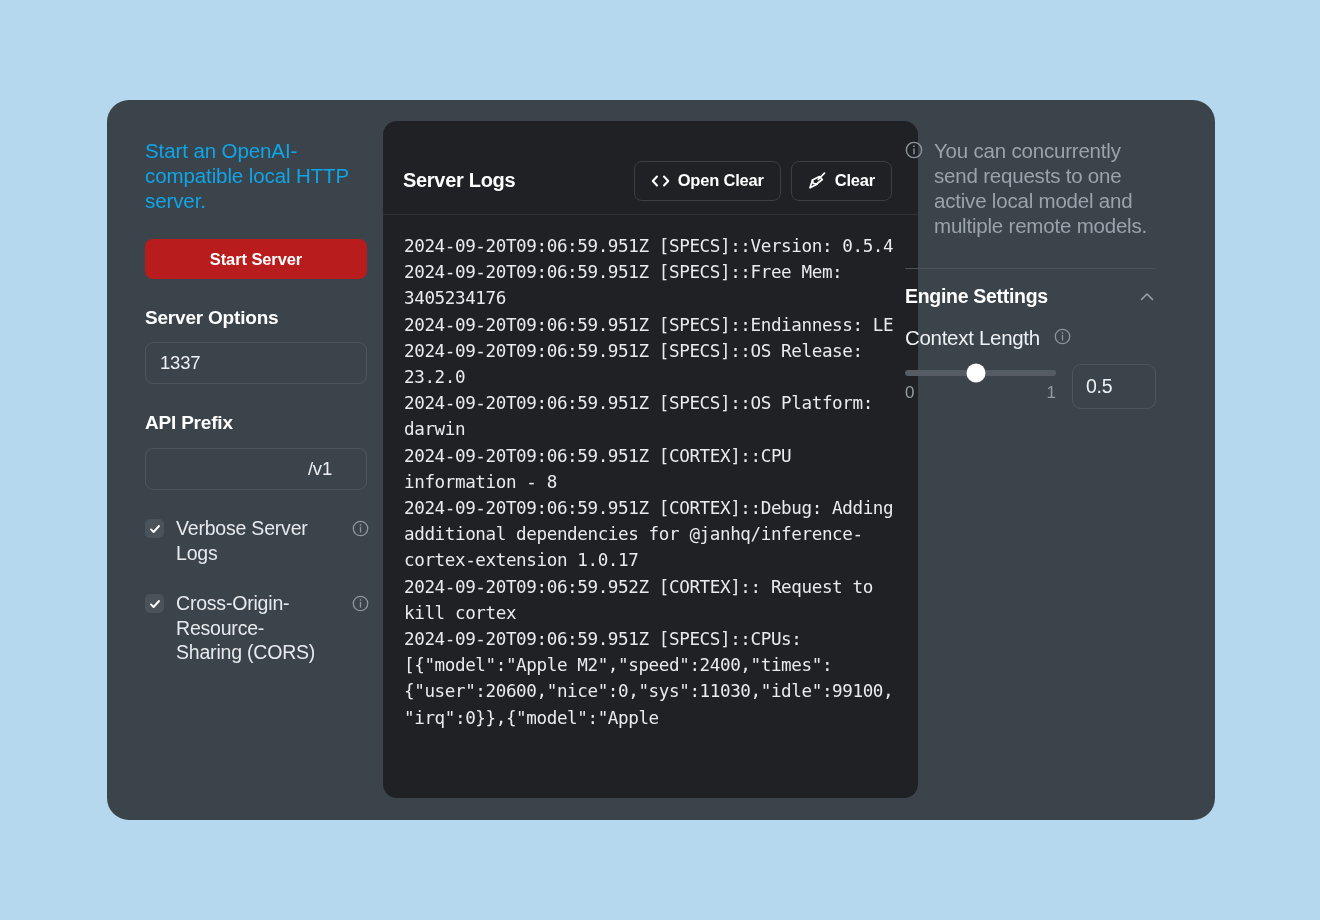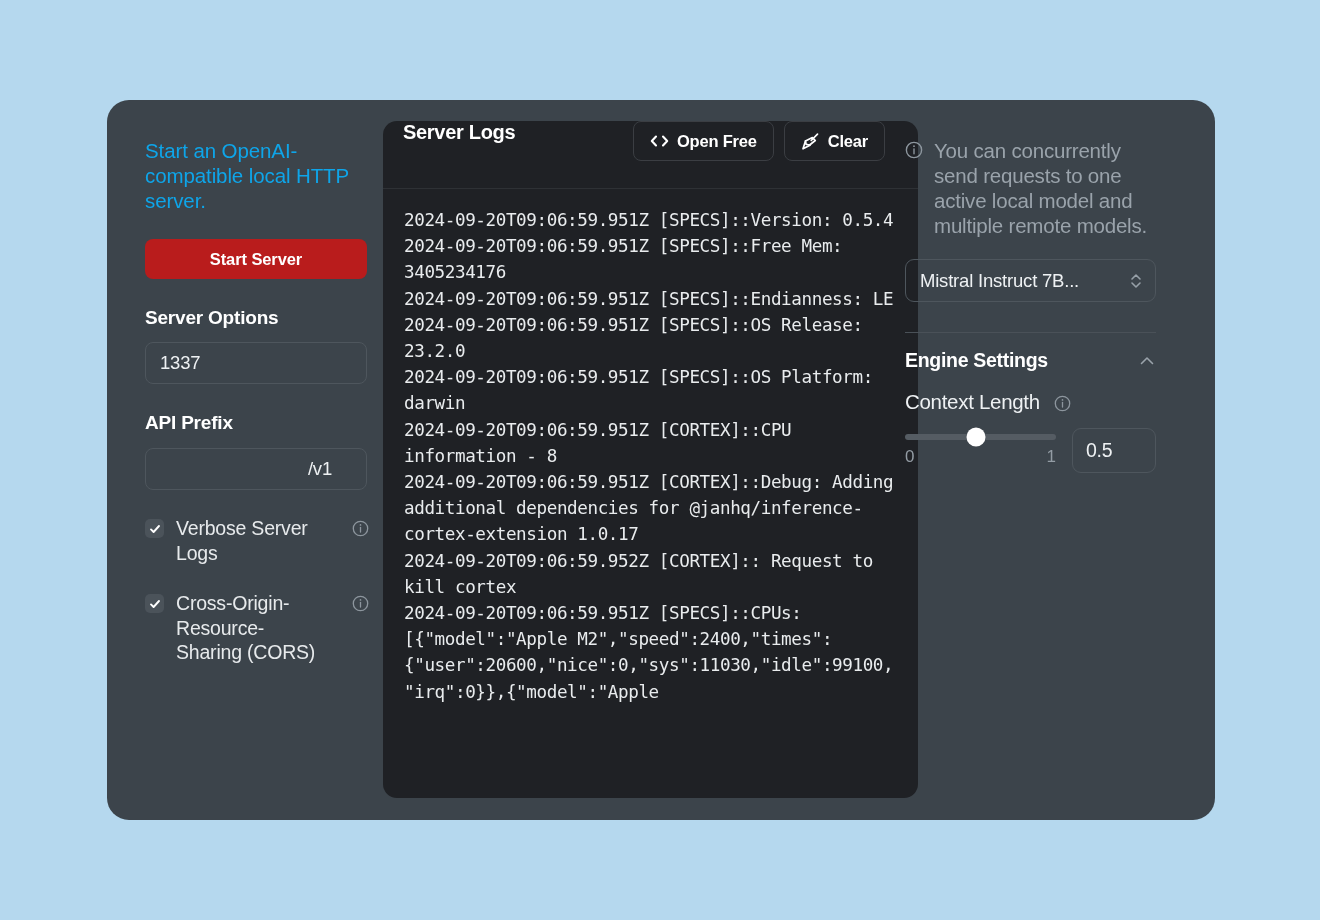--- a/index.html
+++ b/index.html
@@ -155,22 +155,24 @@
     border-radius: 14px;
     overflow: hidden;
     display: flex;
     flex-direction: column;
   }
 
   .log-header {
     height: 68px;
     flex: 0 0 68px;
     display: flex;
-    padding: 0 33px 0 20px;
+    align-items: center;
+    padding: 0 26px 0 20px;
     border-bottom: 1px solid #2e3135;
+    margin-top: 26px;
   }
 
   .log-title {
     color: #ffffff;
     font-size: 20px;
     font-weight: bold;
     letter-spacing: -0.3px;
   }
 
   .log-actions {
@@ -277,21 +279,20 @@
   .chevron-up {
     margin-left: auto;
     width: 18px;
     height: 18px;
     color: #9aa3ab;
   }
   .chevron-up svg { display: block; }
 
   .ctx-row {
     display: flex;
-    align-items: center;
     gap: 14px;
     margin-top: 18px;
   }
   .ctx-label {
     color: #eef1f3;
     font-size: 20.5px;
     letter-spacing: -0.3px;
   }
 
   .slider-row {
@@ -408,21 +409,21 @@
       <span class="log-title">Server Logs</span>
 
       <div class="log-actions">
         <button class="log-btn">
           <span>
             <svg width="19" height="14" viewBox="0 0 19 14" fill="none" stroke="currentColor" stroke-width="2.1" stroke-linecap="round" stroke-linejoin="round">
               <polyline points="6,2.5 1.8,7 6,11.5"></polyline>
               <polyline points="13,2.5 17.2,7 13,11.5"></polyline>
             </svg>
           </span>
-          <span>Open Free</span>
+          <span>Open Clear</span>
         </button>
 
         <button class="log-btn">
           <span>
             <svg width="19" height="19" viewBox="0 0 19 19" fill="none" stroke="currentColor" stroke-width="1.7" stroke-linecap="round" stroke-linejoin="round">
               <path d="M16.5 2.2 L10.2 8.5"></path>
               <path d="M11.4 5.6 L14.3 8.5 L8.6 13.0 L5.1 12.4 L4.5 8.9 Z"></path>
               <path d="M4.5 8.9 L2.0 16.8 L9.0 13.3"></path>
             </svg>
           </span>
@@ -451,29 +452,20 @@
       <span class="info-icon">
         <svg width="18" height="18" viewBox="0 0 17 17" fill="none" stroke="currentColor" stroke-width="1.3">
           <circle cx="8.5" cy="8.5" r="7.2"></circle>
           <line x1="8.5" y1="7.4" x2="8.5" y2="12" stroke-linecap="round"></line>
           <circle cx="8.5" cy="4.9" r="0.85" fill="currentColor" stroke="none"></circle>
         </svg>
       </span>
       <span class="notice-text">You can concurrently send requests to one active local model and multiple remote models.</span>
     </div>
 
-    <div class="model-select">
-      <span class="field-value">Mistral Instruct 7B...</span>
-      <span class="updown">
-        <svg width="14" height="22" viewBox="0 0 14 22" fill="none" stroke="currentColor" stroke-width="1.6" stroke-linecap="round" stroke-linejoin="round">
-          <polyline points="3,9 7,5 11,9"></polyline>
-            <polyline points="3,13 7,17 11,13"></polyline>
-        </svg>
-      </span>
-    </div>
 
     <div class="divider"></div>
 
     <div class="engine-header">
       <span class="engine-title">Engine Settings</span>
       <span class="chevron-up">
         <svg width="18" height="18" viewBox="0 0 18 18" fill="none" stroke="currentColor" stroke-width="1.6" stroke-linecap="round" stroke-linejoin="round">
           <polyline points="3.5,11.5 9,6 14.5,11.5"></polyline>
         </svg>
       </span>

